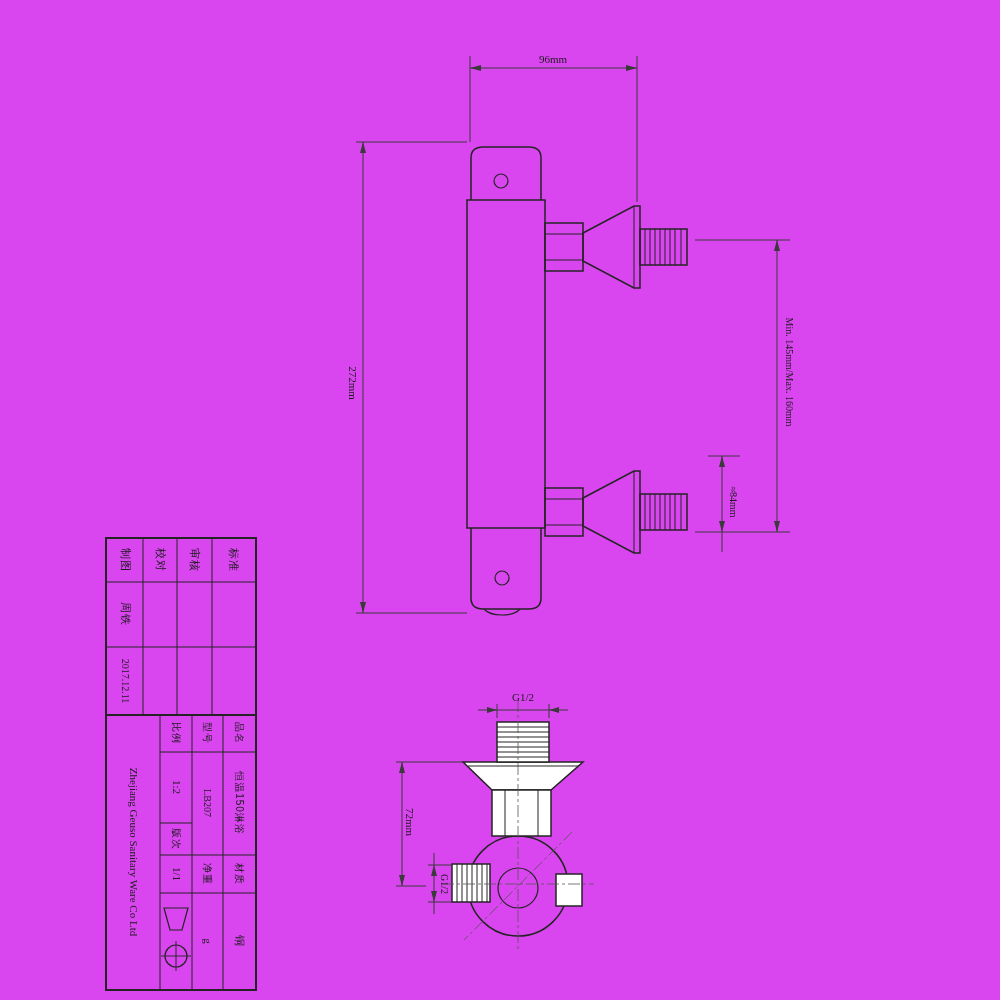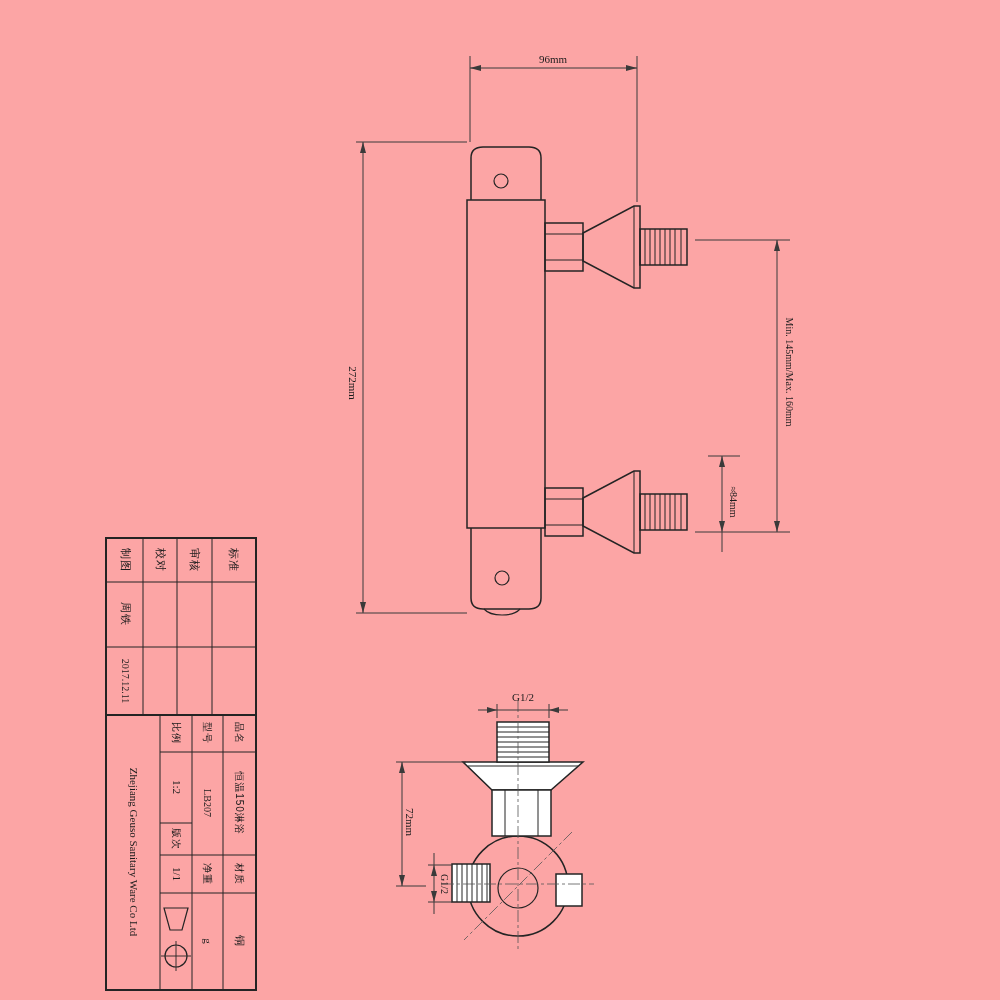--- a/index.html
+++ b/index.html
@@ -1,17 +1,17 @@
 <!DOCTYPE html>
 <html><head>
 <meta charset="utf-8">
 <style>
   html,body{margin:0;padding:0;background:#f6f6f6;}
   #sheet{
-    position:relative;width:1000px;height:1000px;background:#fca5a5;
+    position:relative;width:1000px;height:1000px;background:#d946ef;
     font-family:"Liberation Serif", serif;color:#222;overflow:hidden;
   }
   svg{position:absolute;left:0;top:0;}
   .lbl{
     position:absolute;white-space:nowrap;font-size:11px;color:#1c1c1c;
     transform:translate(-50%,-50%);line-height:1;
   }
   .vlbl{
     position:absolute;white-space:nowrap;font-size:11px;color:#1c1c1c;
     transform:translate(-50%,-50%) rotate(90deg);line-height:1;

